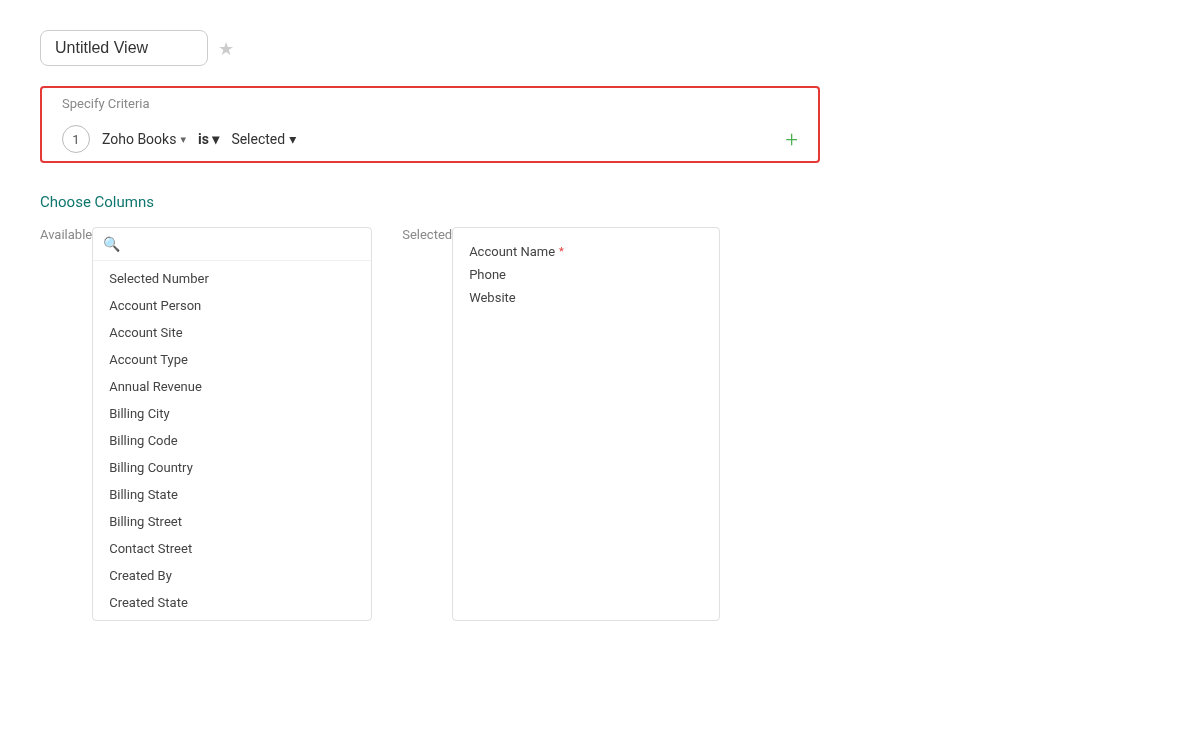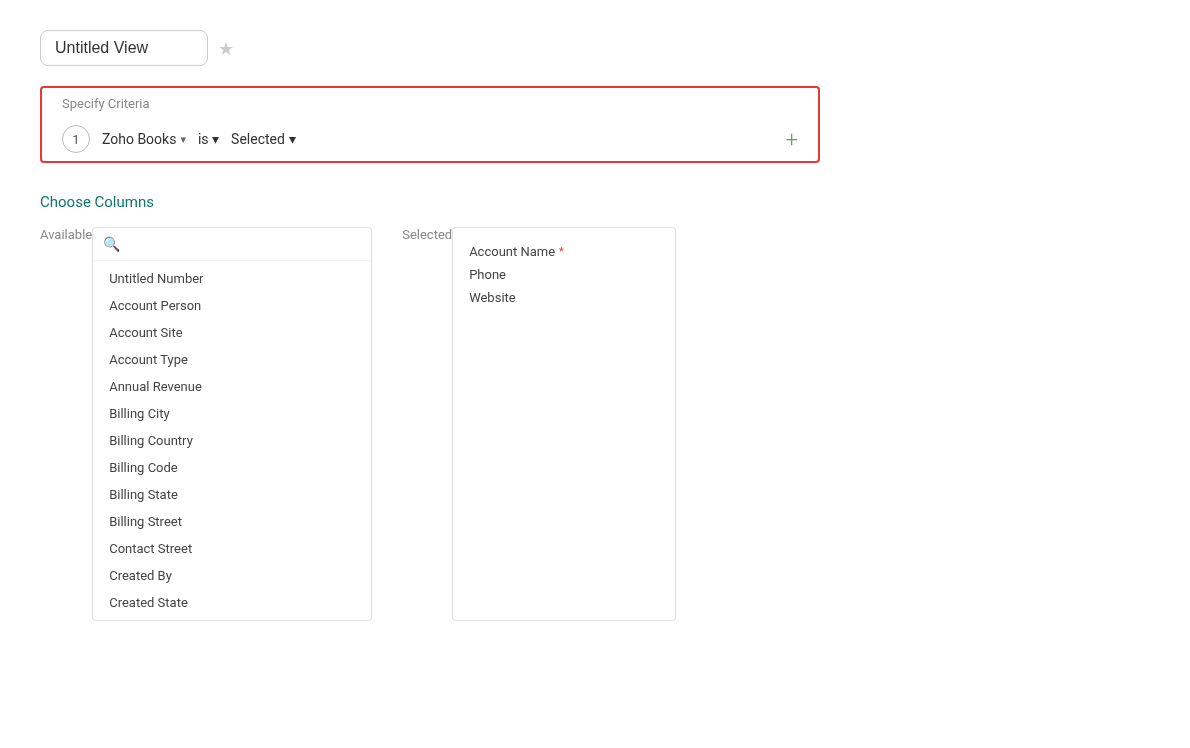--- a/index.html
+++ b/index.html
@@ -71,20 +71,21 @@
       color: #333;
       font-size: 14px;
     }
     .criteria-select .caret {
       color: #666;
       font-size: 11px;
     }
     .criteria-operator {
       font-size: 14px;
       color: #333;
+      font-weight: bold;
     }
     .criteria-value {
       display: flex;
       align-items: center;
       gap: 4px;
       cursor: pointer;
       color: #333;
       font-size: 14px;
     }
     .criteria-add {
@@ -145,21 +146,21 @@
       padding: 4px 0;
     }
     .available-list li {
       padding: 6px 16px;
       font-size: 13px;
       color: #444;
       cursor: pointer;
     }
 
     .selected-box {
-      width: 224px;
+      width: 268px;
       border: 1px solid #e0e0e0;
       border-radius: 4px;
       padding: 12px 16px;
       min-height: 360px;
     }
     .selected-list {
       list-style: none;
     }
     .selected-list li {
       padding: 4px 0;
@@ -207,28 +208,28 @@
   <div class="columns-layout">
 
     <div class="column-section">
       <div class="column-section-label">Available</div>
       <div class="available-box">
         <div class="search-row">
           <span class="search-icon-char">🔍</span>
           <input class="search-input" type="text" style="">
         </div>
         <ul class="available-list" id="available-list">
-            <li>Untitled Number</li>
+            <li>Selected Number</li>
             <li>Account Person</li>
             <li>Account Site</li>
             <li>Account Type</li>
             <li>Annual Revenue</li>
             <li>Billing City</li>
+            <li>Billing Code</li>
             <li>Billing Country</li>
-            <li>Billing Code</li>
             <li>Billing State</li>
             <li>Billing Street</li>
             <li>Contact Street</li>
             <li>Created By</li>
             <li>Created State</li>
           </ul>
       </div>
     </div>
 
     <div class="column-section">

